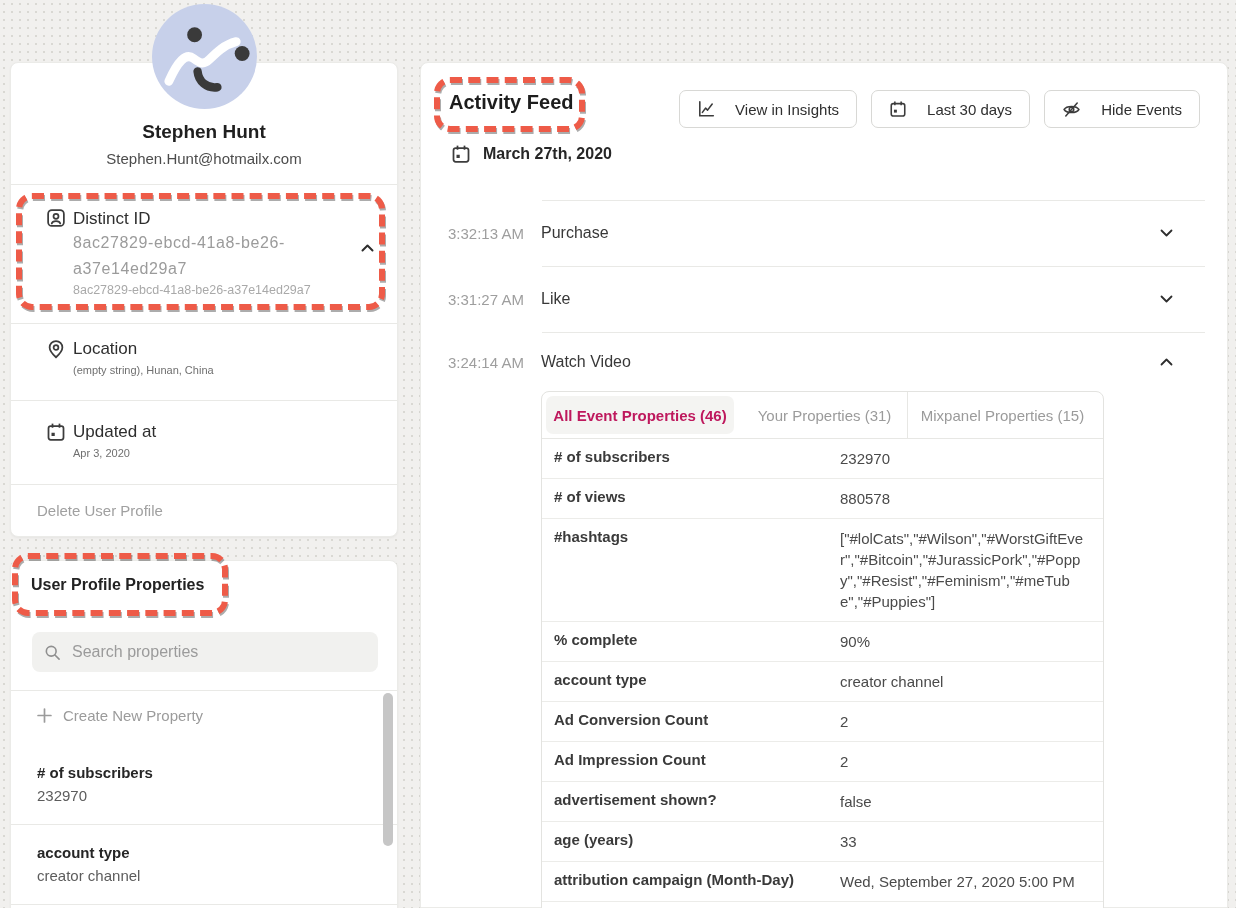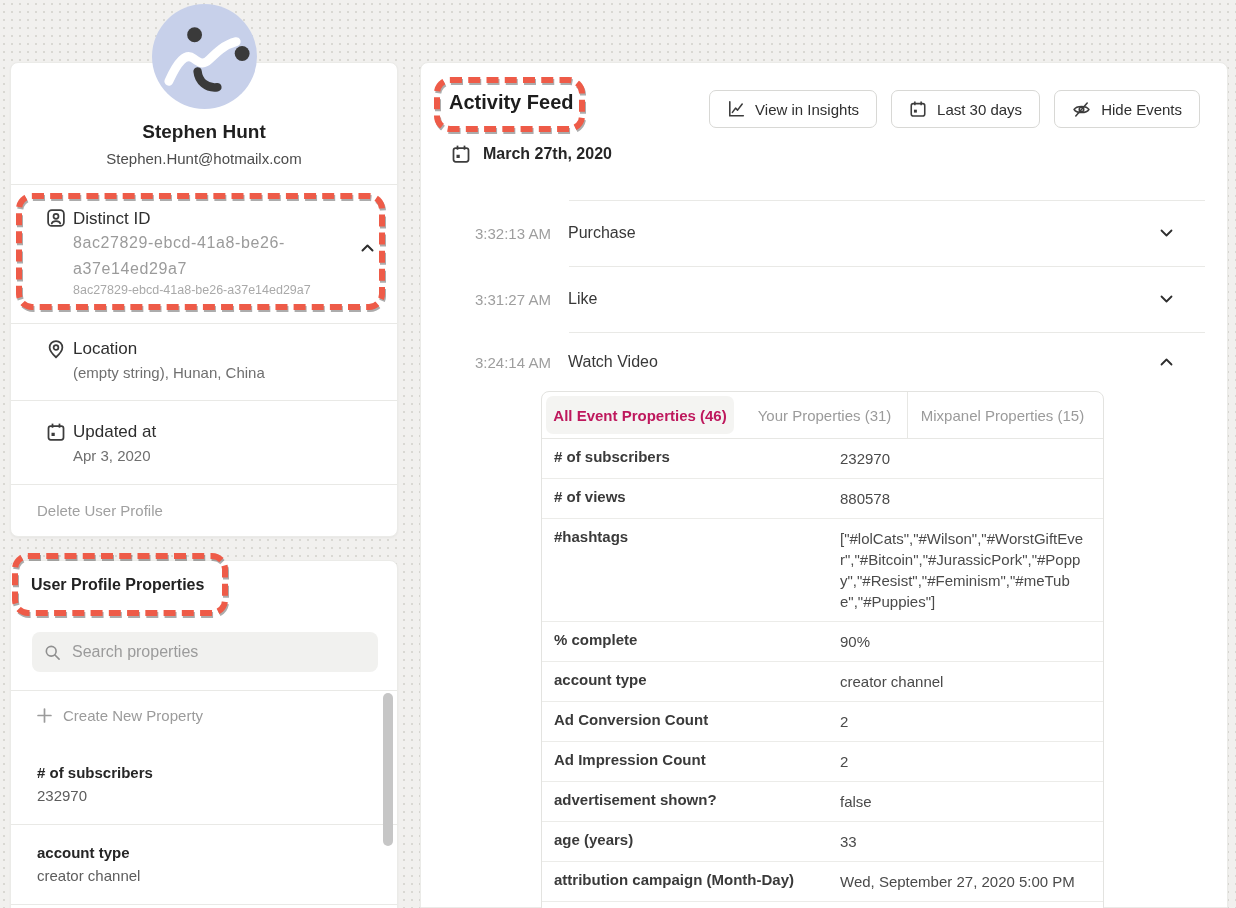--- a/index.html
+++ b/index.html
@@ -33,21 +33,21 @@
   
   .avatar { position:absolute; left:152px; top:4px; width:105px; height:105px; z-index:5; }
 
   .profile-name { position:absolute; left:0; right:0; top:58px; text-align:center;
     font-size:19px; font-weight:bold; color:#1f1f1f; }
   .profile-email { position:absolute; left:0; right:0; top:87px; text-align:center;
     font-size:15px; color:#4c4c4c; }
 
   .field-icon { position:absolute; left:34px; width:22px; height:22px; }
   .field-label { position:absolute; left:62px; font-size:17px; color:#2e2e2e; }
-  .field-value { position:absolute; left:62px; font-size:15px; color:#6f6f6f; }
+  .field-value { position:absolute; left:62px; font-size:11px; color:#6f6f6f; }
 
   .distinct-value { position:absolute; left:62px; top:167px; width:272px;
     font-size:16px; color:#9b9b9b; letter-spacing:.6px; line-height:26px; }
   .distinct-sub { position:absolute; left:62px; top:220px; font-size:12.5px; color:#a9a9a9; }
   .collapse-chevron { position:absolute; left:350px; top:181px; color:#2e2e2e; cursor:pointer; }
 
   .delete-link { position:absolute; left:26px; top:439px; font-size:15px; color:#a0a0a0; cursor:pointer; }
 
   
   .upp-title { position:absolute; left:20px; top:15px; font-size:16px; font-weight:bold; color:#222; }
@@ -64,28 +64,28 @@
   .prop-item-name { position:absolute; left:26px; font-size:15px; font-weight:bold; color:#262626; }
   .prop-item-value { position:absolute; left:26px; font-size:15px; color:#5c5c5c; }
 
   .scroll-thumb { position:absolute; right:4px; top:132px; width:10px; height:153px;
     background:#c6c6c6; border-radius:5px; }
 
   
   .feed-title { position:absolute; left:28px; top:28px; font-size:20px; font-weight:bold; color:#1d1d1d; }
 
   .toolbar { position:absolute; top:27px; right:27px; display:flex; gap:14px; }
-  .btn { display:flex; align-items:center; gap:10px; height:38px; padding:0 17px;
+  .btn { display:flex; align-items:center; gap:20px; height:38px; padding:0 17px;
     background:#fff; border:1px solid #d8d8d5; border-radius:7px;
     font-size:15px; color:#2f2f2f; cursor:pointer; white-space:nowrap; }
 
   .date-header { position:absolute; left:30px; top:81px; display:flex; align-items:center; gap:12px;
     font-size:16px; font-weight:bold; color:#272727; }
 
-  .event-row { position:absolute; left:0; right:16px;margin-left:27px; }
+  .event-row { position:absolute; left:0; right:16px; }
   .event-row .row-divider { position:absolute; top:0; left:121px; right:6px; height:1px; background:#e9e9e6; }
   .event-time { position:absolute; left:27px; top:50%; transform:translateY(-50%);
     font-size:15px; color:#9e9e9e; }
   .event-name { position:absolute; left:120px; top:50%; transform:translateY(-50%);
     font-size:16px; color:#383838; }
   .event-chevron { position:absolute; right:38px; top:50%; transform:translateY(-50%);
     color:#2e2e2e; cursor:pointer; }
 
   
   .event-panel { position:absolute; left:120px; top:328px; width:563px; height:560px;

